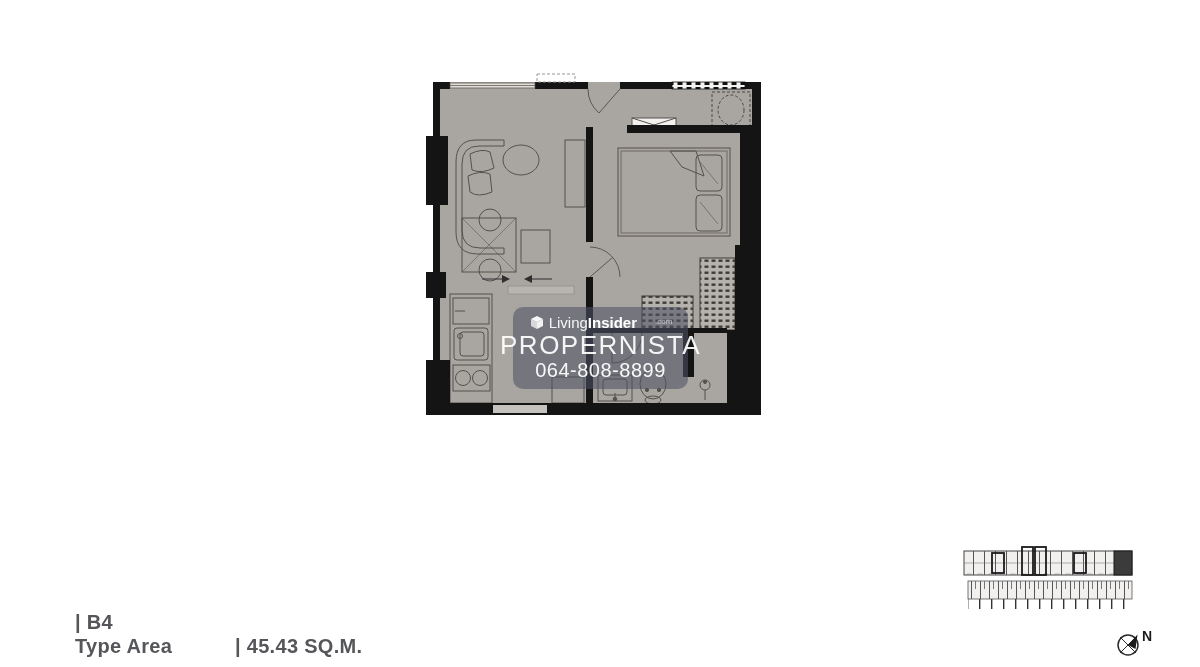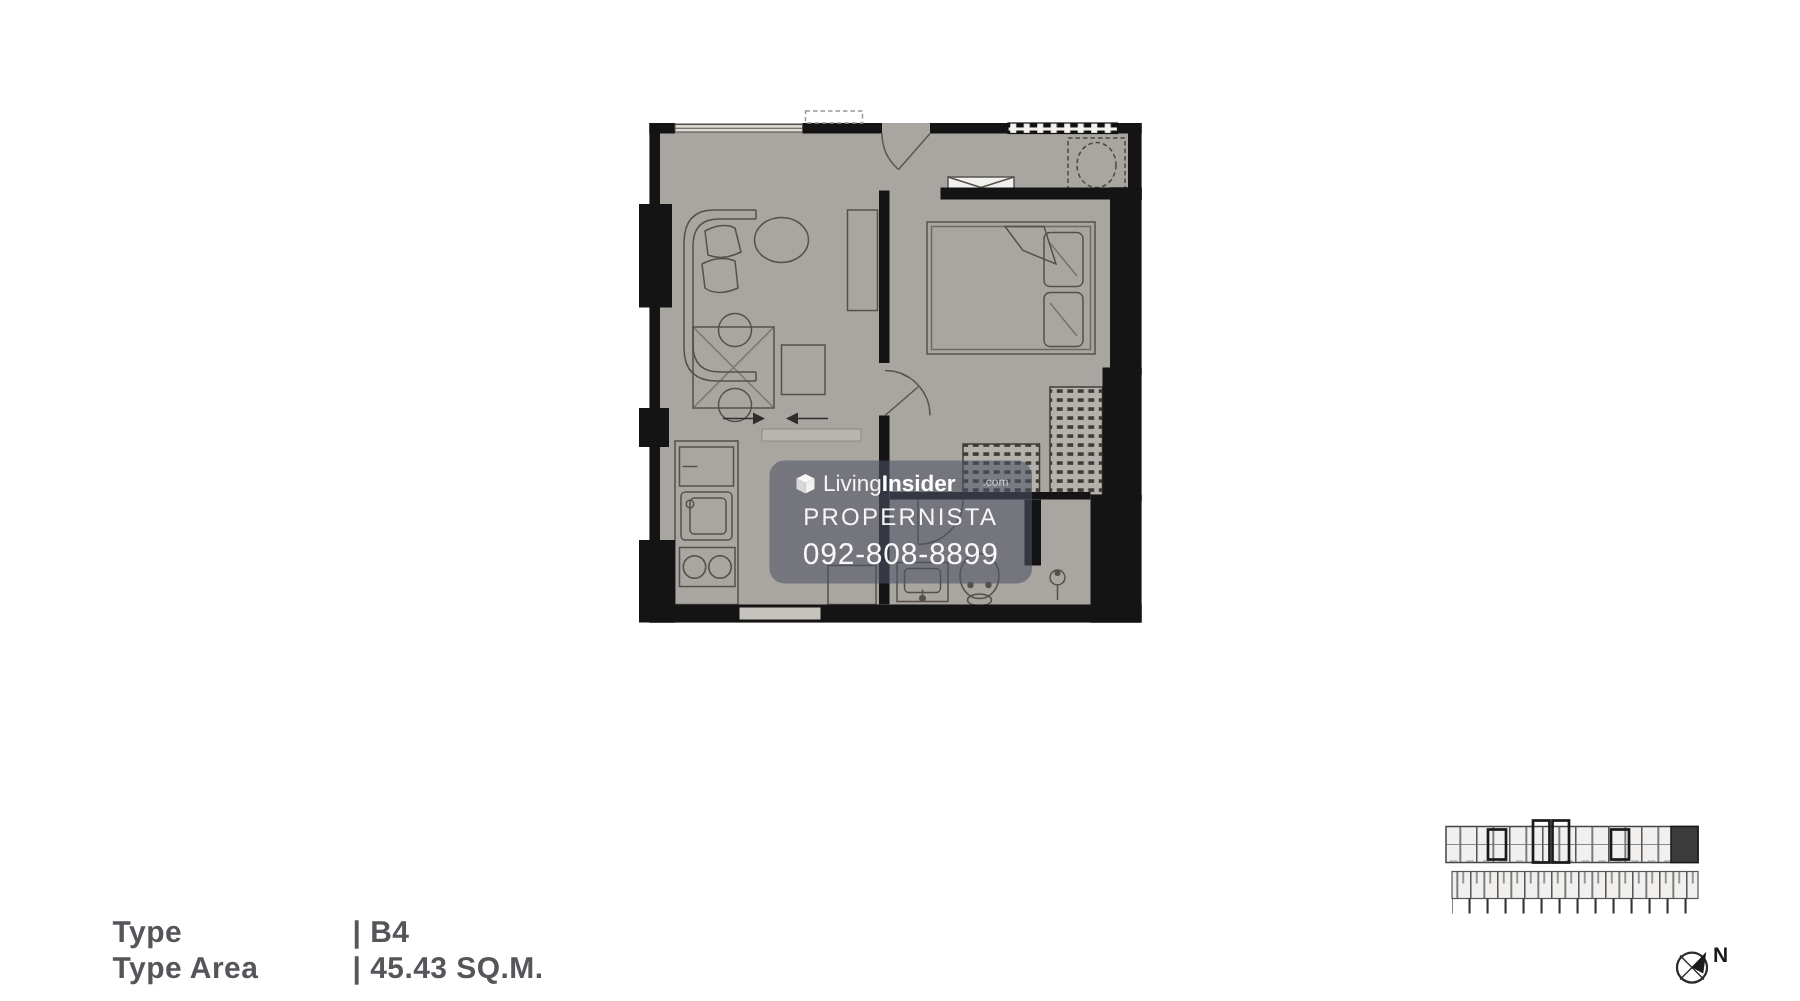--- a/index.html
+++ b/index.html
@@ -15,21 +15,21 @@
     position:absolute;left:513px;top:307px;width:175px;height:82px;
     border-radius:10px;background:rgba(78,82,100,0.58);
     display:flex;flex-direction:column;align-items:center;justify-content:center;
     color:#ffffff;text-align:center;
   }
   .wm-brand{display:flex;align-items:center;font-size:15px;line-height:18px;}
   .wm-cube{margin-right:4px;}
   .wm-light{font-weight:300;opacity:.92;}
   .wm-bold{font-weight:700;}
   .wm-com{font-size:8px;color:#c3c6ce;margin-left:18px;align-self:flex-end;padding-bottom:2px;}
-  .wm-agency{font-size:16px;line-height:25px;letter-spacing:1.5px;color:rgba(255,255,255,.93);}
+  .wm-agency{font-size:26px;line-height:25px;letter-spacing:1.5px;color:rgba(255,255,255,.93);}
   .wm-phone{font-size:20px;line-height:25px;letter-spacing:.5px;color:rgba(255,255,255,.95);}
   
   .legend{position:absolute;left:75px;top:610px;}
   .legend-row{display:flex;font-size:20px;font-weight:700;color:#55565a;line-height:24px;letter-spacing:.3px;}
   .legend-label{width:160px;}
   
   .keyplan{position:absolute;left:962px;top:541px;}
   .compass{position:absolute;left:1106px;top:624px;}
 </style>
 </head>
@@ -179,26 +179,25 @@
     <svg class="wm-cube" width="16" height="16" viewBox="0 0 16 16">
       <polygon points="8,1 14,4 8,7 2,4" fill="rgba(255,255,255,.95)"></polygon>
       <polygon points="2,4 8,7 8,14 2,11" fill="rgba(255,255,255,.72)"></polygon>
       <polygon points="8,7 14,4 14,11 8,14" fill="rgba(255,255,255,.9)"></polygon>
     </svg>
     <span class="wm-light">Living</span>
       <span class="wm-bold">Insider</span>
       <span class="wm-com">.com</span>
   </div>
   <div class="wm-agency">PROPERNISTA</div>
-  <div class="wm-phone">092-808-8899</div>
+  <div class="wm-phone">064-808-8899</div>
 </div>
 
 <div class="legend">
   <div class="legend-row">
-    <span class="legend-label">Type</span>
     <span class="legend-value">| B4</span>
   </div>
   <div class="legend-row">
     <span class="legend-label">Type Area</span>
     <span class="legend-value">| 45.43 SQ.M.</span>
   </div>
 </div>
 
 <svg class="keyplan" width="186" height="72" viewBox="0 0 186 72">
   <defs>

